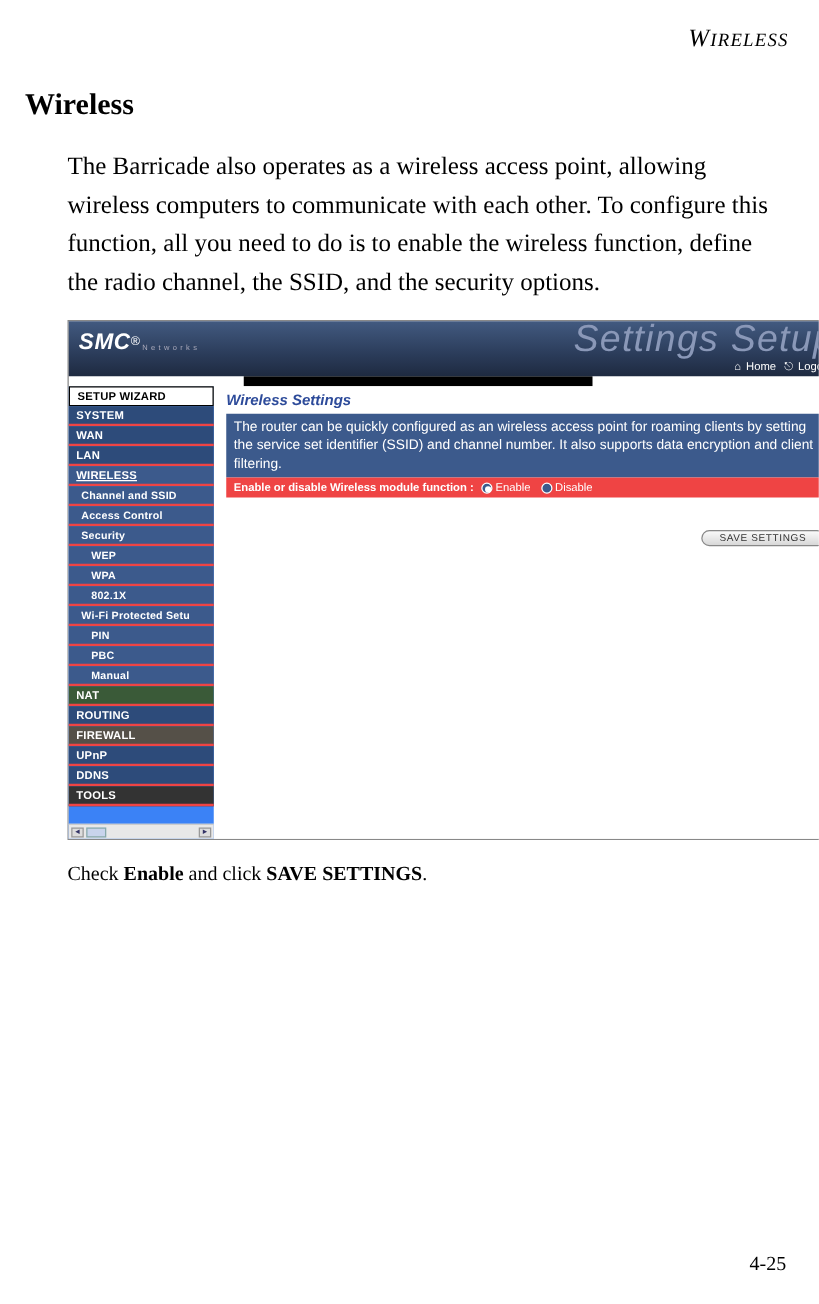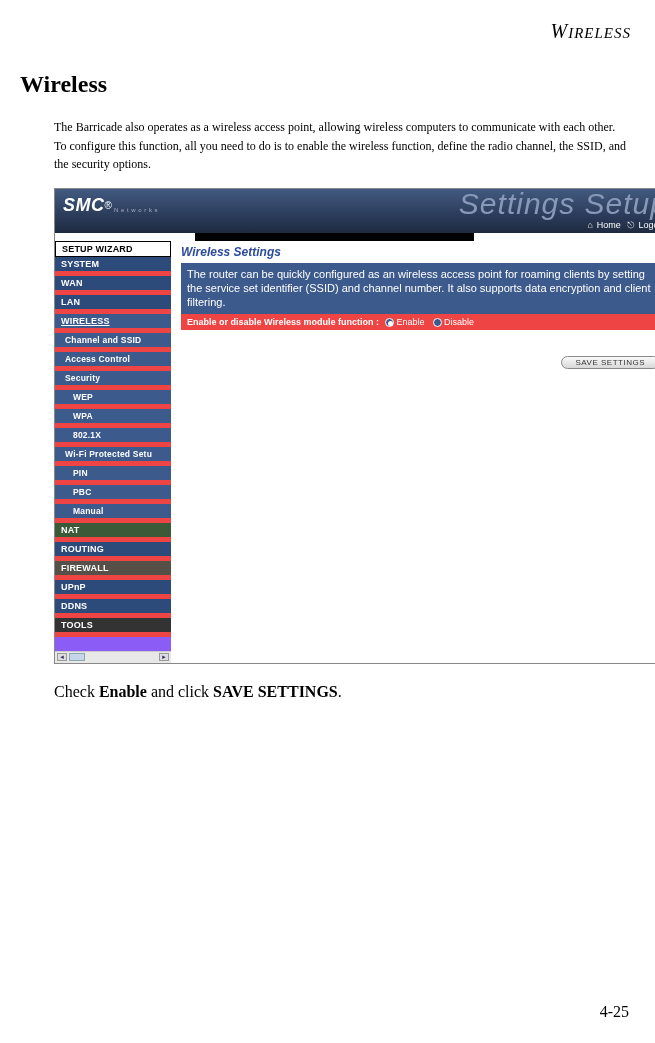--- a/index.html
+++ b/index.html
@@ -22,21 +22,21 @@
     margin-right: 6px;
   }
   .header-label .cap { font-size: 20px; font-style: italic; }
   .section-title {
     font-size: 24px;
     font-weight: bold;
     margin-bottom: 20px;
     margin-left: 2px;
   }
   .body-text {
-    font-size: 12px;
+    font-size: 20px;
     line-height: 1.55;
     margin-left: 36px;
     margin-right: 10px;
     margin-bottom: 14px;
   }
 
   
   .screenshot {
     margin-left: 36px;
     width: 621px;
@@ -104,30 +104,30 @@
   .ss-body {
     display: flex;
     align-items: stretch;
     background: #fff;
     min-height: 270px;
     position: relative;
   }
   .sidebar {
     width: 116px;
     flex-shrink: 0;
-    background: #8b5cf6;
+    background: #3b82f6;
   }
   .nav-item {
     display: block;
     padding: 2px 4px 2px 6px;
     color: #fff;
     font-weight: bold;
     font-size: 9px;
     font-family: Arial, sans-serif;
-    border-bottom: 5px solid #ef4444;
+    border-bottom: 2px solid #ef4444;
     letter-spacing: 0.2px;
     white-space: nowrap;
     overflow: hidden;
     cursor: pointer;
   }
   .setup-wiz { background: #fff; color: #000; border: 1px solid #000; }
   .system { background: #2d4b7a; }
   .wan    { background: #2d4b7a; }
   .lan    { background: #2d4b7a; }
   .wireless-nav { background: #3c5a8c; text-decoration: underline; }

